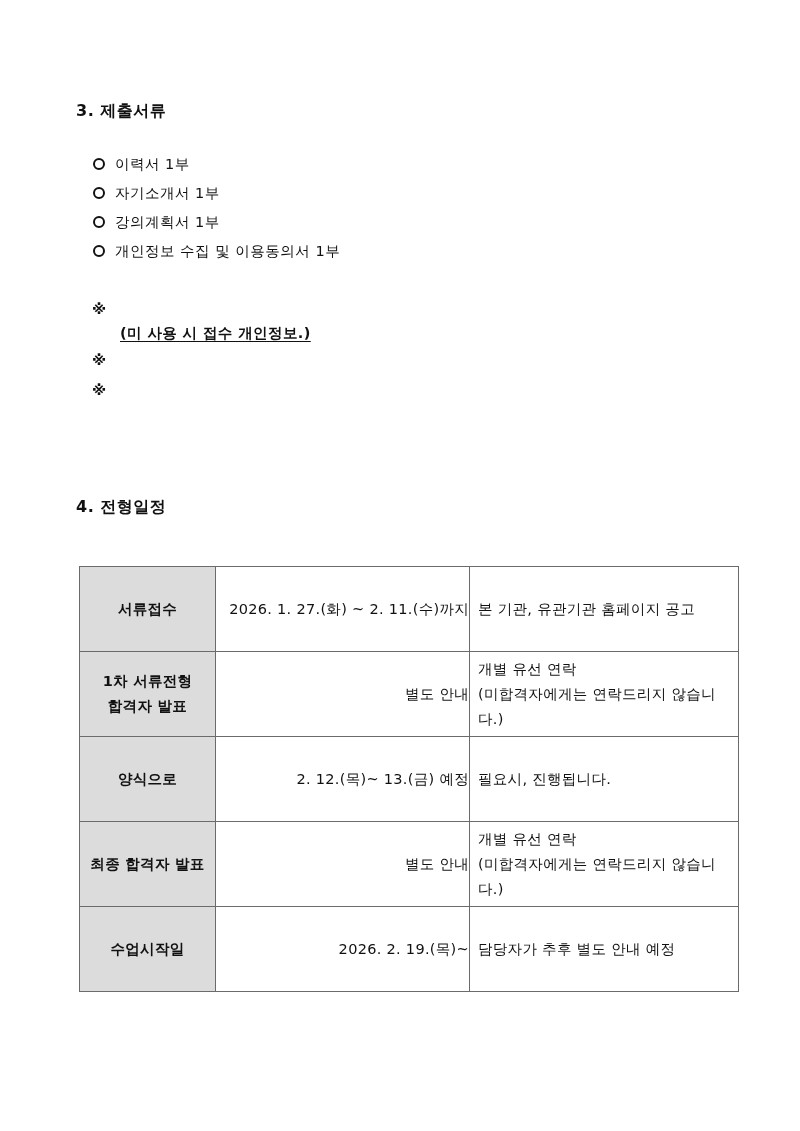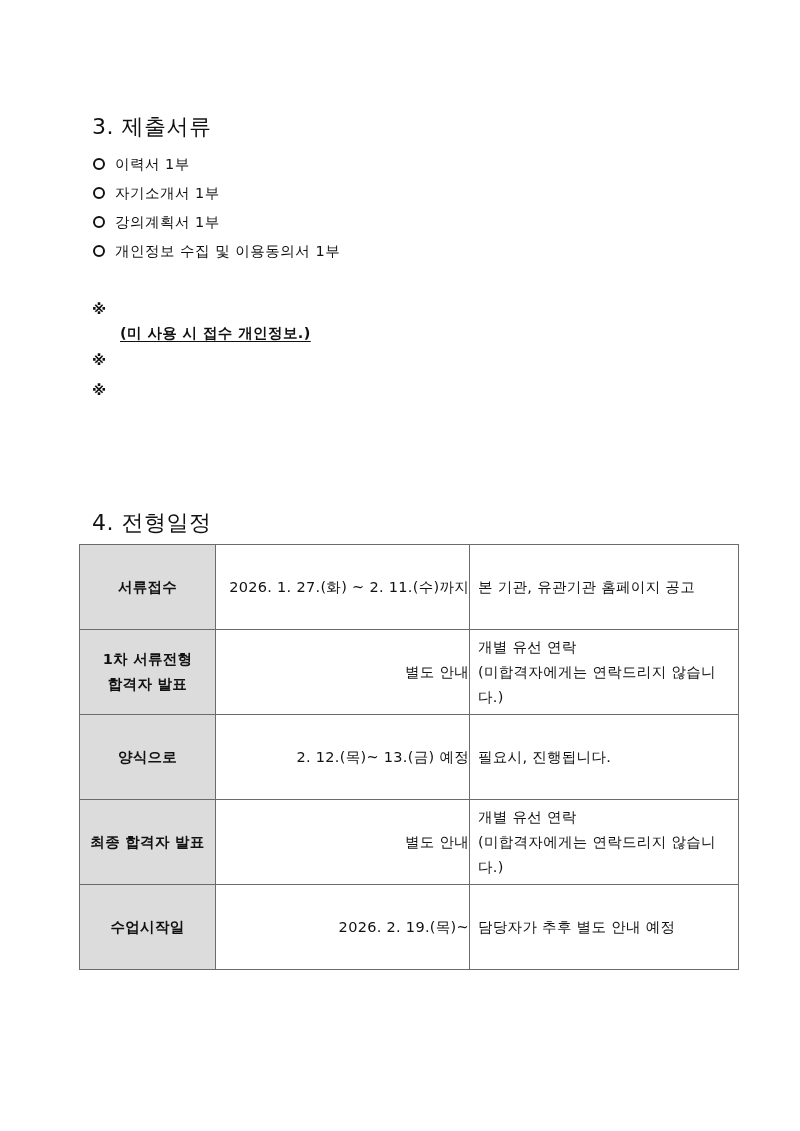--- a/index.html
+++ b/index.html
@@ -11,24 +11,24 @@
       width: 800px;
       height: 1131px;
       position: relative;
       overflow: hidden;
       font-family: "DejaVu Sans", "Liberation Sans", sans-serif;
       color: #111111;
     }
     .section-title {
       position: absolute;
       left: 76px;
-      font-size: 22px;
-      font-weight: normal;
+      font-size: 16px;
+      font-weight: bold;
       letter-spacing: 0.5px;
-      margin: 16px;
+      margin: 0;
       line-height: 24px;
     }
     #sec3-title { top: 99px; }
     #sec4-title { top: 495px; }
 
     .doc-list {
       position: absolute;
       left: 93px;
       top: 153px;
       margin: 0;
@@ -80,21 +80,21 @@
       text-decoration: underline;
       text-underline-offset: 3px;
     }
     .n1 { height: 24px; }
     .n2 { height: 30px; }
     .n3 { height: 24px; }
 
     table.schedule {
       position: absolute;
       left: 79px;
-      top: 544px;
+      top: 566px;
       width: 660px;
       border-collapse: collapse;
       table-layout: fixed;
       font-size: 14.5px;
       letter-spacing: 0.3px;
     }
     table.schedule td {
       border: 1.5px solid #6b6b6b;
       height: 84px;
       padding: 0;

